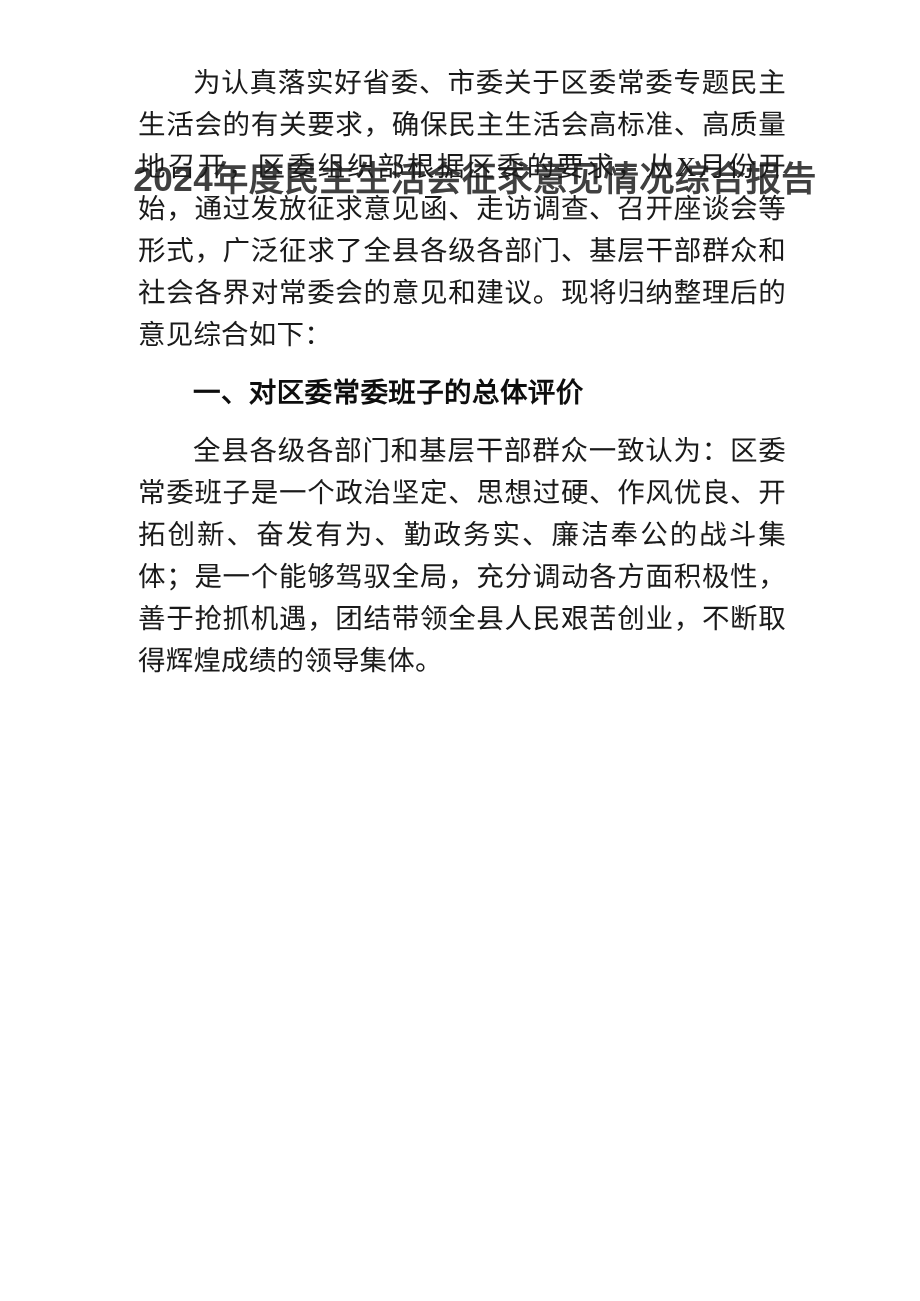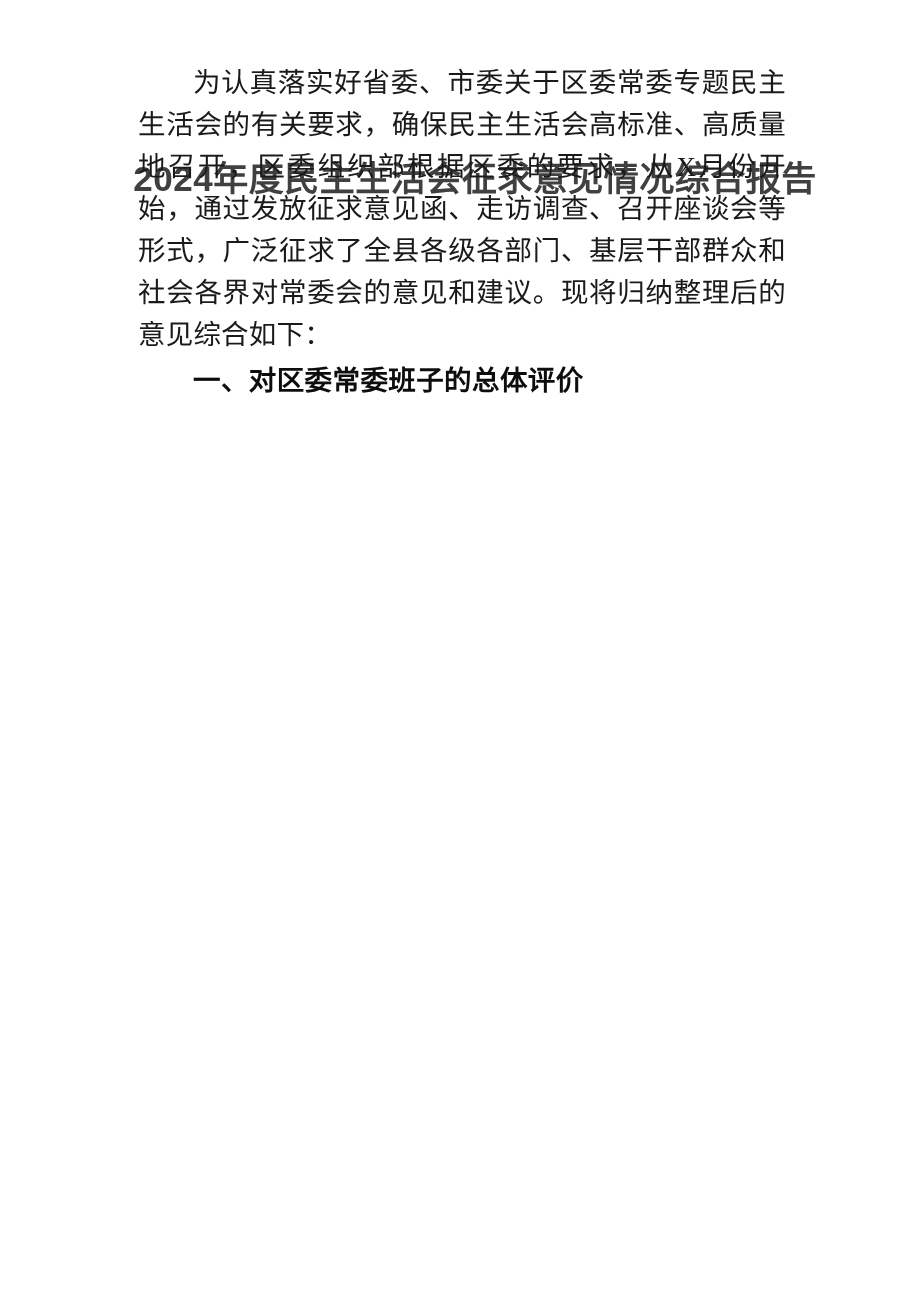--- a/index.html
+++ b/index.html
@@ -75,31 +75,32 @@
     font-size: 27.5px;
     line-height: 42px;
     font-weight: 600;
     color: #0d0d0d;
     margin: 0;
     text-indent: 2em;
     letter-spacing: 0.4px;
     word-break: break-all;
   }
 
-  .p-gap { margin-top: 4px; }
+  .p-gap { margin-top: 16px; }
 </style>
 </head>
 <body>
 
 <div class="page">
 
   <h1 class="doc-title">2024年度民主生活会征求意见情况综合报告</h1>
 
   <div class="content">
 
     <p class="body-block indent-2 gap-before-intro">为认真落实好省委、市委关于区委常委专题民主生活会的有关要求，确保民主生活会高标准、高质量地召开，区委组织部根据区委的要求，从X月份开始，通过发放征求意见函、走访调查、召开座谈会等形式，广泛征求了全县各级各部门、基层干部群众和社会各界对常委会的意见和建议。现将归纳整理后的意见综合如下：</p>
 
     <p class="section-heading p-gap">一、对区委常委班子的总体评价</p>
 
+    <p class="body-block indent-2 p-gap">全县各级各部门和基层干部群众一致认为：区委常委班子是一个政治坚定、思想过硬、作风优良、开拓创新、奋发有为、勤政务实、廉洁奉公的战斗集体；是一个能够驾驭全局，充分调动各方面积极性，善于抢抓机遇，团结带领全县人民艰苦创业，不断取得辉煌成绩的领导集体。</p>
 
 
   </div>
 </div>
 
 </body></html>

